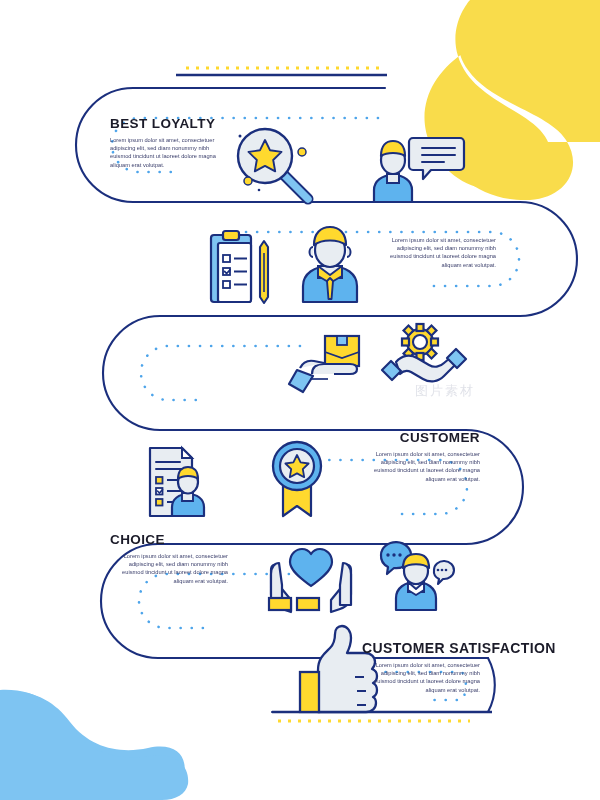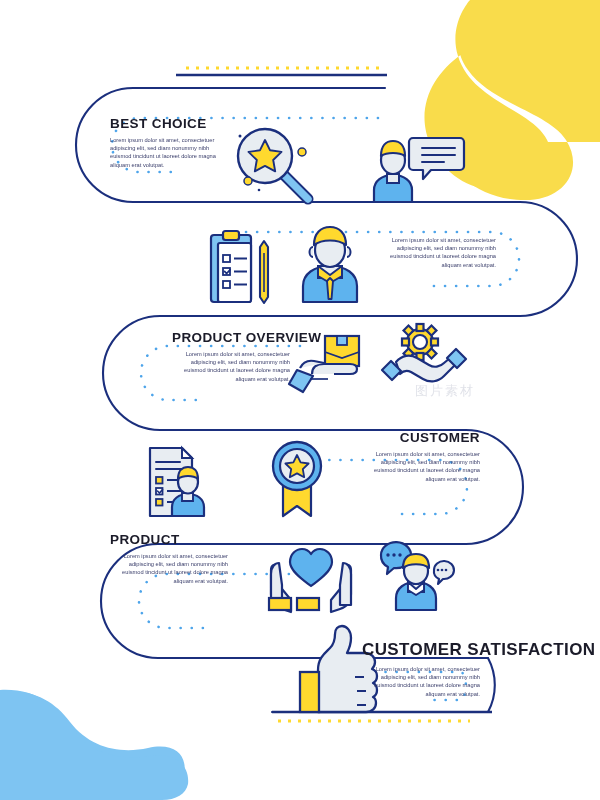--- a/index.html
+++ b/index.html
@@ -34,21 +34,21 @@
   .al-right{text-align:right;}
 
   
   #t1{left:110px;top:116px;}
   #t2{left:378px;top:236px;}
   #t2 .sec-body{width:118px;}
   #t3{left:172px;top:330px;}
   #t4{left:362px;top:430px;}
   #t5{left:110px;top:532px;}
   #t6{left:362px;top:640px;}
-  #t6 .sec-title{font-size:17px;}
+  #t6 .sec-title{font-size:14px;}
   .wm{
     position:absolute;left:415px;top:382px;width:170px;height:38px;
     color:#c9ccd8;font-size:13px;letter-spacing:2px;opacity:.55;
     font-family:"Liberation Sans",sans-serif;white-space:nowrap;
   }
 </style>
 </head>
 <body>
 
 <div class="stage">
@@ -242,40 +242,36 @@
       <g fill="none" stroke="#1b2f7d" stroke-width="2">
         <path d="M355,677 h9"></path>
           <path d="M357,691 h9"></path>
           <path d="M357,705 h9"></path>
       </g>
       <rect x="300" y="672" width="19" height="40" fill="#ffd92e" stroke="#1b2f7d" stroke-width="2.3"></rect>
     </g>
   </svg>
 
   <div class="txtblock" id="t1">
-    <div class="sec-title al-left">BEST CHOICE</div>
+    <div class="sec-title al-left">BEST LOYALTY</div>
     <div class="sec-body al-left">Lorem ipsum dolor sit amet, consectetuer adipiscing elit, sed diam nonummy nibh euismod tincidunt ut laoreet dolore magna aliquam erat volutpat.</div>
   </div>
 
   <div class="txtblock" id="t2">
     <div class="sec-body al-right">Lorem ipsum dolor sit amet, consectetuer adipiscing elit, sed diam nonummy nibh euismod tincidunt ut laoreet dolore magna aliquam erat volutpat.</div>
   </div>
 
-  <div class="txtblock" id="t3">
-    <div class="sec-title al-left">PRODUCT OVERVIEW</div>
-    <div class="sec-body al-right">Lorem ipsum dolor sit amet, consectetuer adipiscing elit, sed diam nonummy nibh euismod tincidunt ut laoreet dolore magna aliquam erat volutpat.</div>
-  </div>
 
   <div class="txtblock" id="t4">
     <div class="sec-title al-right">CUSTOMER</div>
     <div class="sec-body al-right">Lorem ipsum dolor sit amet, consectetuer adipiscing elit, sed diam nonummy nibh euismod tincidunt ut laoreet dolore magna aliquam erat volutpat.</div>
   </div>
 
   <div class="txtblock" id="t5">
-    <div class="sec-title al-left">PRODUCT</div>
+    <div class="sec-title al-left">CHOICE</div>
     <div class="sec-body al-right">Lorem ipsum dolor sit amet, consectetuer adipiscing elit, sed diam nonummy nibh euismod tincidunt ut laoreet dolore magna aliquam erat volutpat.</div>
   </div>
 
   <div class="txtblock" id="t6">
     <div class="sec-title al-left">CUSTOMER SATISFACTION</div>
     <div class="sec-body al-right">Lorem ipsum dolor sit amet, consectetuer adipiscing elit, sed diam nonummy nibh euismod tincidunt ut laoreet dolore magna aliquam erat volutpat.</div>
   </div>
 
   <div class="wm">图片素材</div>
 </div>

